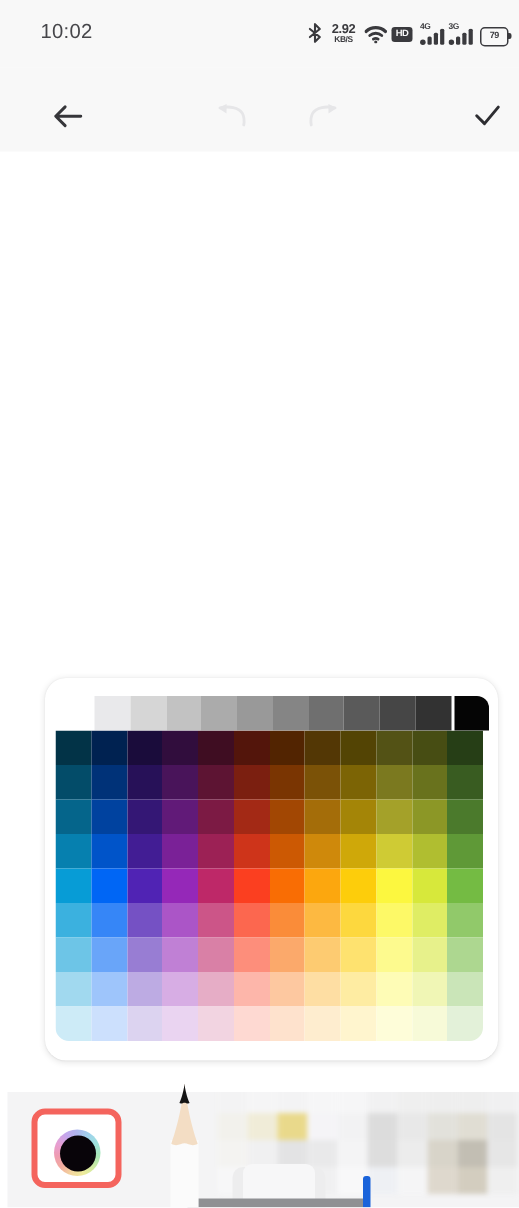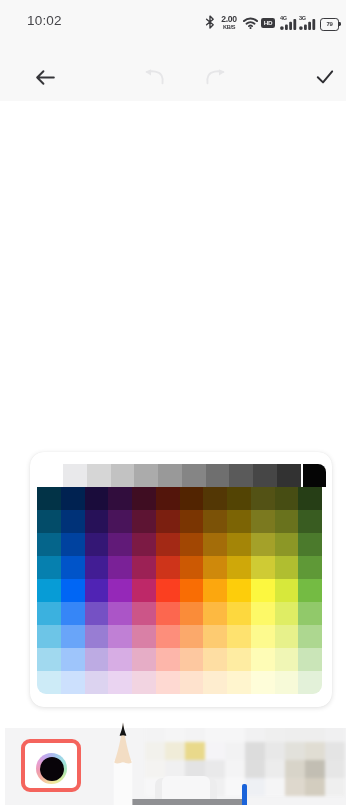--- a/index.html
+++ b/index.html
@@ -51,21 +51,21 @@
 
 <div class="phone">
 
   <div class="statusbar">
     <div class="clock">10:02</div>
     <div>
       <svg class="si" style="left:205px;top:15px;" width="10" height="14" viewBox="0 0 10 14">
         <path d="M1.6 4.3 L8.2 9.7 L5.0 12.9 L5.0 1.1 L8.2 4.3 L1.6 9.7" stroke="#3a3a3e" stroke-width="1.4" fill="none" stroke-linejoin="round" stroke-linecap="round"></path>
       </svg>
       <div class="si netspd" style="left:218px;top:15px;width:22px;">
-        <div class="n">2.00</div>
+        <div class="n">2.92</div>
         <div class="u">KB/S</div>
       </div>
       <svg class="si" style="left:243px;top:17px;" width="15" height="12" viewBox="0 0 15 12">
         <path d="M1.0 4.0 A9.6 9.6 0 0 1 14.0 4.0" stroke="#3a3a3e" stroke-width="2.1" fill="none" stroke-linecap="round"></path>
         <path d="M3.5 6.7 A6.0 6.0 0 0 1 11.5 6.7" stroke="#3a3a3e" stroke-width="1.9" fill="none" stroke-linecap="round"></path>
         <path d="M5.9 9.1 A2.7 2.7 0 0 1 9.1 9.1" stroke="#3a3a3e" stroke-width="1.8" fill="none" stroke-linecap="round"></path>
         <circle cx="7.5" cy="11.0" r="1.05" fill="#3a3a3e"></circle>
       </svg>
       <div class="si hdbox" style="left:261px;top:18px;">
           <span>HD</span>

